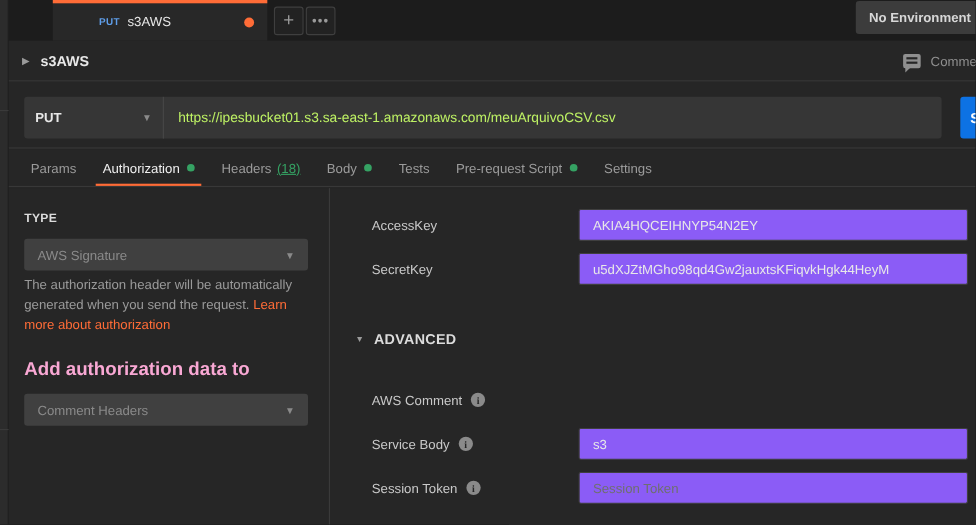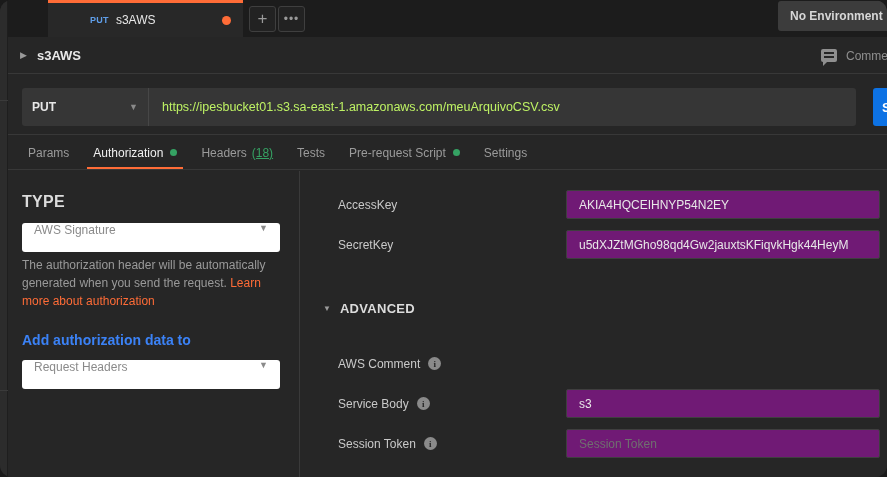--- a/index.html
+++ b/index.html
@@ -1,20 +1,20 @@
 <!DOCTYPE html>
 <html><head>
 <meta charset="utf-8">
 <style>
   * { margin:0; padding:0; box-sizing:border-box; }
   html,body { background:#1a1a1a; }
   .app {
     position:relative; width:887px; height:477px; overflow:hidden;
     background:#262626; color:#c7c7c7;
-    font-family:"Liberation Sans","DejaVu Sans",sans-serif; font-size:12px;border-radius:12px;
+    font-family:"Liberation Sans","DejaVu Sans",sans-serif; font-size:12px;
   }
   
   .left-strip { position:absolute; left:0; top:0; width:8px; height:477px;
     background:#2c2c2c; border-right:1px solid #1e1e1e; }
   .left-strip .seg { position:absolute; left:0; width:8px; height:1px; background:#3a3a3a; }
 
   
   .tabbar { position:absolute; left:8px; top:0; right:0; height:37px; background:#1c1c1c; }
   .req-tab { position:absolute; left:40px; top:0; width:195px; height:37px;
     background:#282828; border-top:3px solid #ff6c37;
@@ -68,37 +68,37 @@
   .subtab.active { color:#f0f0f0; }
   .subtab.active:after { content:""; position:absolute; left:6px; right:6px; bottom:0;
     height:2px; background:#ff6c37; }
   .gdot { width:7px; height:7px; border-radius:50%; background:#35a263; margin-left:7px; }
   .gcount { color:#35a263; margin-left:5px;text-decoration:underline; }
 
   
   .content { position:absolute; left:8px; top:171px; right:0; bottom:0; background:#262626; }
   .lpanel { position:absolute; left:0; top:0; width:292px; bottom:0; border-right:1px solid #3a3a3a;
     padding:22px 14px 0 14px; }
-  .sec-label { color:#dcdcdc; font-weight:bold; font-size:16px; letter-spacing:.3px; }
-  .dropdown { margin-top:12px; width:258px; height:29px; background:#ffffff; border-radius:3px;
-    display:flex; align-items:flex-start; padding:0 12px; color:#8a8a8a; cursor:pointer; }
+  .sec-label { color:#dcdcdc; font-weight:bold; font-size:11px; letter-spacing:.3px; }
+  .dropdown { margin-top:12px; width:258px; height:29px; background:#404040; border-radius:3px;
+    display:flex; align-items:center; padding:0 12px; color:#8a8a8a; cursor:pointer; }
   .dropdown .chev { margin-left:auto; }
   .auth-desc { margin-top:4px; width:252px; color:#9a9a9a; line-height:18px; }
   .auth-link { color:#ff6c37; cursor:pointer; }
-  .addto { margin-top:22px; color:#3b82f6; font-weight:bold; font-size:14px; }
+  .addto { margin-top:22px; color:#f9a8d4; font-weight:bold; font-size:17px; }
 
   .rpanel { position:absolute; left:293px; top:0; right:0; bottom:0; overflow:hidden; }
   .frow { position:absolute; left:37px; right:7px; height:29px; display:flex; align-items:center; }
   .flabel { width:188px; color:#c9c9c9; display:flex; align-items:center; }
   .info-ico { display:inline-flex; width:13px; height:13px; border-radius:50%; background:#8a8a8a;
     color:#262626; font-size:9px; font-weight:bold; align-items:center; justify-content:center;
     margin-left:8px; font-family:"Liberation Serif",serif; cursor:pointer; }
-  .field-input { flex:1; height:29px; background:#701a75; border:1px solid #3f3f3f;
+  .field-input { flex:1; height:29px; background:#8b5cf6; border:1px solid #3f3f3f;
     border-radius:2px; color:#e8e8e8; font-size:12px; padding:0 12px; outline:none;
-    font-family:"Liberation Sans","DejaVu Sans",sans-serif;margin-left:40px; }
+    font-family:"Liberation Sans","DejaVu Sans",sans-serif; }
   .field-input::placeholder { color:#6f6f6f; }
   .adv-head { position:absolute; left:22px; top:130px; display:flex; align-items:center; cursor:pointer; }
   .adv-tri { color:#9a9a9a; font-size:8px; margin-right:9px; }
   .adv-title { color:#dcdcdc; font-weight:bold; font-size:13px; letter-spacing:.3px; }
   .adv-desc { position:absolute; left:37px; top:151px; right:0; color:#8f8f8f;
     white-space:nowrap; overflow:hidden; }
 </style>
 </head>
 <body>
 
@@ -154,20 +154,24 @@
     </div>
     <div class="subtab active">
       <span>Authorization</span>
       <span class="gdot"></span>
     </div>
     <div class="subtab">
       <span>Headers</span>
       <span class="gcount">(18)</span>
     </div>
     <div class="subtab">
+      <span>Body</span>
+      <span class="gdot"></span>
+    </div>
+    <div class="subtab">
       <span>Tests</span>
     </div>
     <div class="subtab">
       <span>Pre-request Script</span>
       <span class="gdot"></span>
     </div>
     <div class="subtab">
       <span>Settings</span>
     </div>
   </div>
@@ -178,21 +182,21 @@
       <div class="sec-label">TYPE</div>
       <div class="dropdown">
         <span>AWS Signature</span>
         <span class="chev">▼</span>
       </div>
       <div class="auth-desc">
         <span>The authorization header will be automatically generated when you send the request. </span><span class="auth-link">Learn more about authorization</span>
       </div>
       <div class="addto">Add authorization data to</div>
       <div class="dropdown">
-        <span>Request Headers</span>
+        <span>Comment Headers</span>
         <span class="chev">▼</span>
       </div>
     </div>
 
     <div class="rpanel">
 
       <div class="frow" style="top:19px">
         <span class="flabel">AccessKey</span>
         <input class="field-input" value="AKIA4HQCEIHNYP54N2EY" style="">
       </div>

